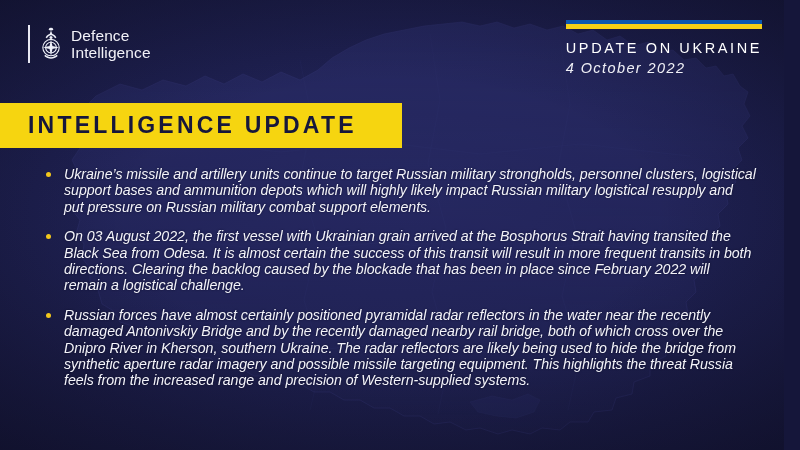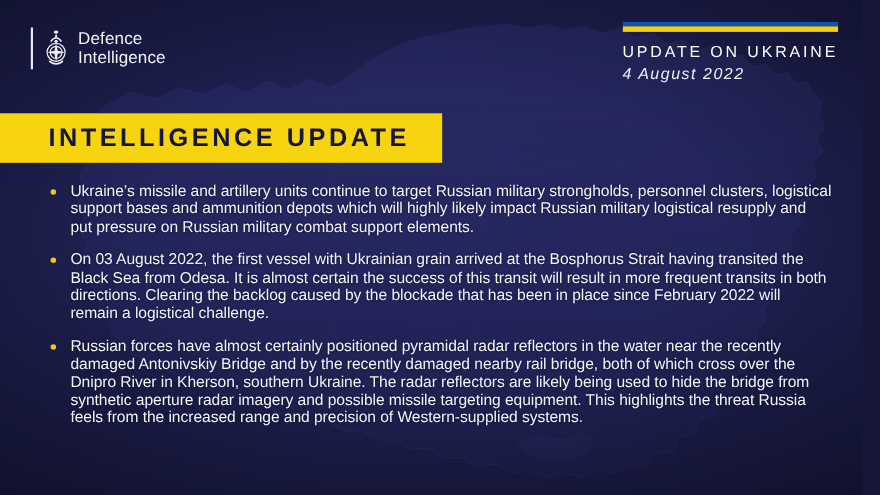--- a/index.html
+++ b/index.html
@@ -94,21 +94,21 @@
     left:0; top:103px;
     width:402px; height:45px;
     background:#f6d510;
     display:flex; align-items:center;
   }
   #title-text {
     color:#16173c;
     font-size:23px;
     font-weight:700;
     letter-spacing:3.2px;
-    padding-left:44px;
+    padding-left:28px;
     white-space:nowrap;
   }
 
   
   #bullets {
     position:absolute;
     left:46px; top:166px;
     right:28px;
   }
   .bullet-row {
@@ -126,20 +126,21 @@
     width:5px; height:5px;
     border-radius:50%;
     background:#f2c71c;
   }
   .bullet-text {
     color:#f4f4fa;
     font-size:14.2px;
     line-height:16.4px;
     letter-spacing:-0.05px;
     text-shadow:0 0 2px rgba(10,10,35,0.75);
+    font-style:italic;
   }
 </style>
 </head>
 <body>
 
 <div id="slide">
 
   <div id="map-watermark">
     <svg viewBox="0 0 800 450" xmlns="http://www.w3.org/2000/svg">
       <defs>
@@ -214,21 +215,21 @@
       <div>Intelligence</div>
     </div>
   </div>
 
   <div id="header-right">
     <div id="flag-bar">
       <div id="flag-blue"></div>
       <div id="flag-yellow"></div>
     </div>
     <div id="update-label">UPDATE ON UKRAINE</div>
-    <div id="update-date">4 August 2022</div>
+    <div id="update-date">4 October 2022</div>
   </div>
 
   <div id="title-banner">
     <div id="title-text">INTELLIGENCE UPDATE</div>
   </div>
 
   <div id="bullets">
 
     <div class="bullet-row">
       <div class="bullet-dot">

